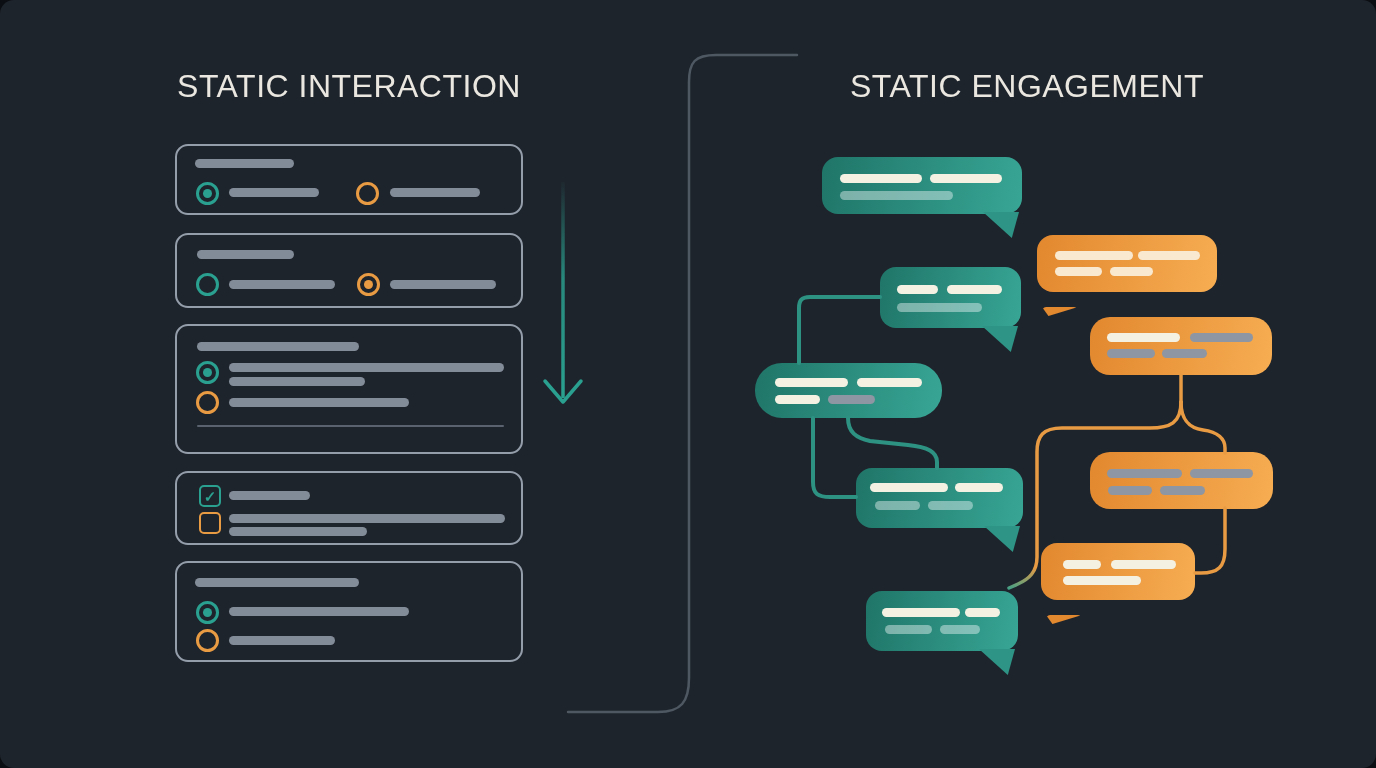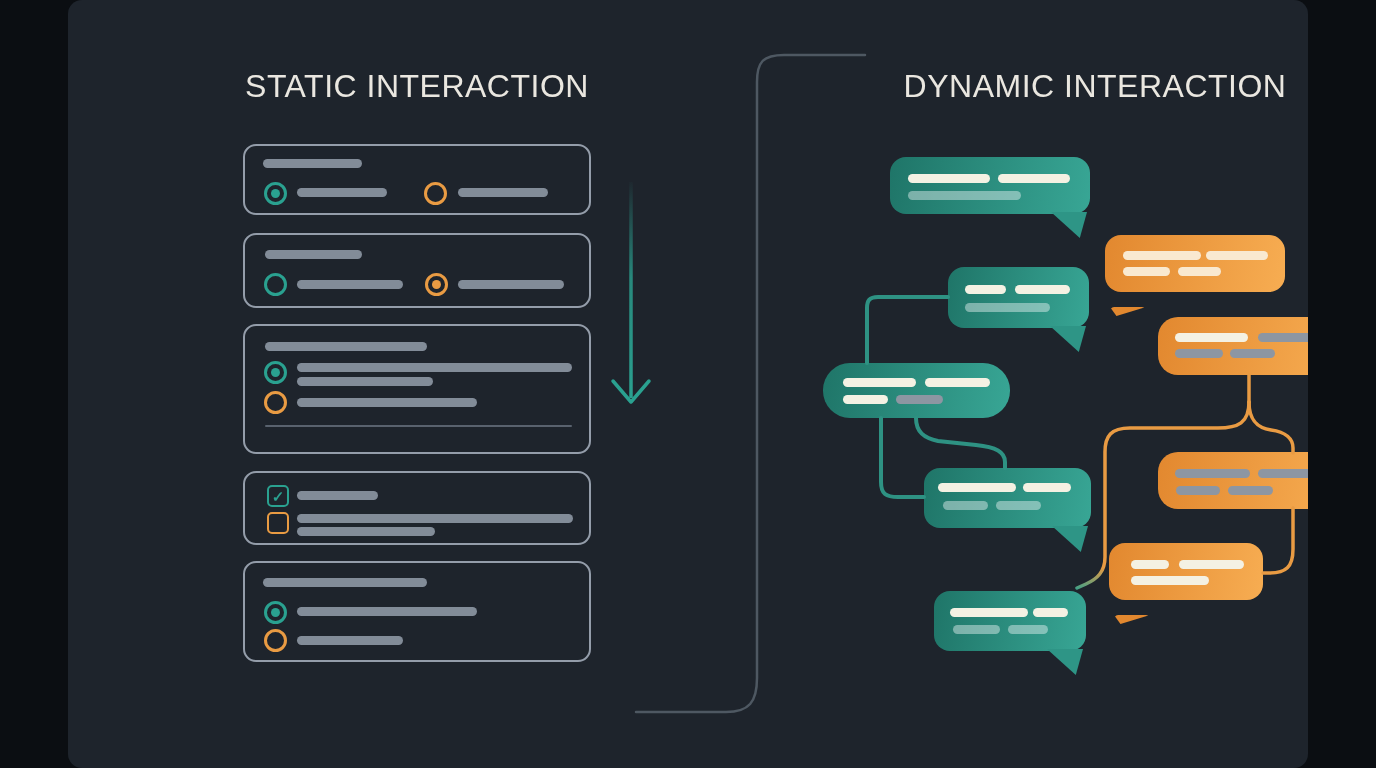--- a/index.html
+++ b/index.html
@@ -1,16 +1,16 @@
 <!DOCTYPE html>
 <html style="--background: #1e242c; --title: #eae7e0; --card_outline: #949daa; --card_line: #828c98; --card_divider: #59626e; --teal: #2aa190; --teal_dark: #1f7568; --teal_light: #38a695; --teal_tail: #2e9586; --teal_connector: #2e9283; --orange: #e99b43; --orange_dark: #e2882f; --orange_light: #f7ad52; --bubble_line_white: #f4f1e3; --bubble_line_cream: #f9e9d0; --bubble_line_gray: #8d96a2; --connector_gray: #4e5862;"><head>
 <meta charset="utf-8">
 <style>
   html,body{margin:0;padding:0;background:#0b0e12;}
-  #stage{width:1240px;height:768px;position:relative;margin:0 auto;
+  #stage{width:1376px;height:768px;position:relative;margin:0 auto;
          font-family:"Liberation Sans", sans-serif;}
   #canvas{position:absolute;inset:0;background:var(--background,#1e242c);
           border-radius:14px;overflow:hidden;}
 
   
   .panel-title{position:absolute;text-align:center;color:var(--title,#eae7e0);
     font-size:32px;font-weight:500;letter-spacing:.5px;white-space:nowrap;}
   #title-left{left:175px;top:68px;width:348px;}
   #title-right{left:790px;top:68px;width:474px;}
 
@@ -56,21 +56,21 @@
   .stop-teal-fade{stop-color:var(--teal,#2aa190);stop-opacity:0;}
   .stop-orange{stop-color:var(--orange,#e99b43);}
 </style>
 </head>
 <body>
 
 <div id="stage">
 <div id="canvas">
 
   <div class="panel-title" id="title-left">STATIC INTERACTION</div>
-  <div class="panel-title" id="title-right">DYNAMIC INTERACTION</div>
+  <div class="panel-title" id="title-right">STATIC ENGAGEMENT</div>
 
   <div class="card" style="left:175px;top:144px;width:348px;height:71px;">
     <div class="ln" style="left:18px;top:13px;width:99px;"></div>
     <span class="radio teal sel" style="left:19px;top:36px;"></span>
     <div class="ln" style="left:52px;top:42px;width:90px;"></div>
     <span class="radio orange" style="left:179px;top:36px;"></span>
     <div class="ln" style="left:213px;top:42px;width:90px;"></div>
   </div>
 
   <div class="card" style="left:175px;top:233px;width:348px;height:75px;">

